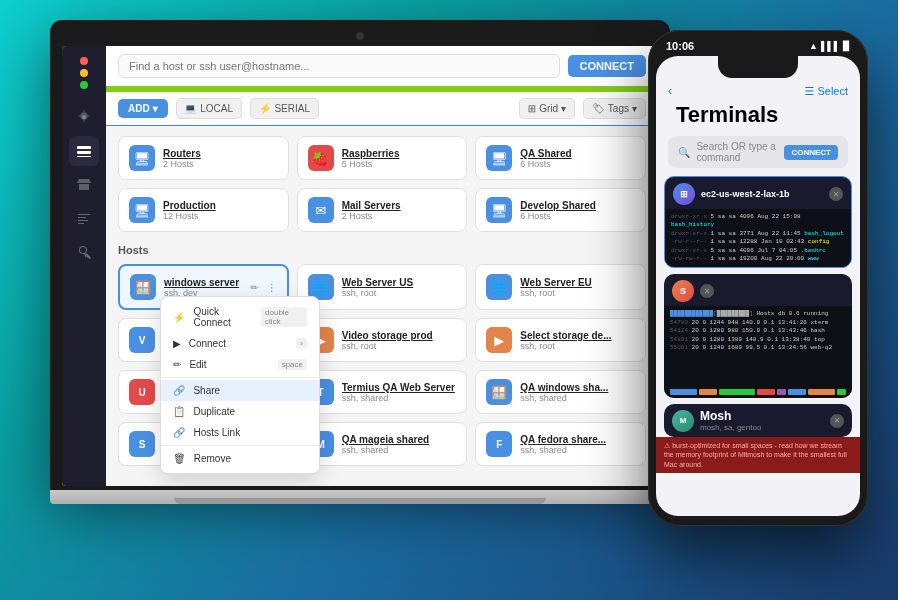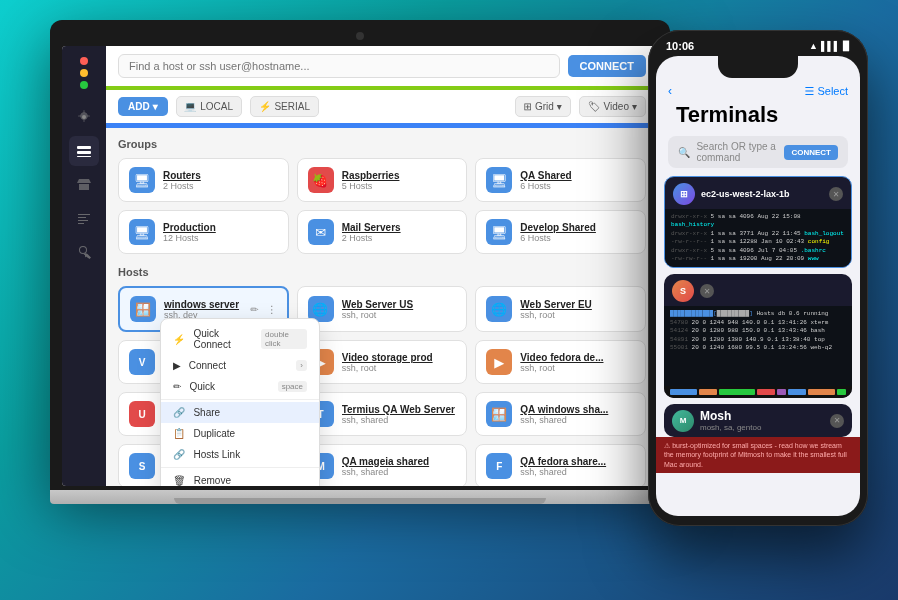--- a/index.html
+++ b/index.html
@@ -118,21 +118,21 @@
       overflow: hidden;
     }
 
     
     .toolbar {
       background: #fff;
       padding: 8px 12px;
       display: flex;
       align-items: center;
       gap: 8px;
-      border-bottom: 4px solid #84cc16;
+      border-bottom: 6px solid #84cc16;
     }
     .search-input {
       flex: 1;
       border: 1px solid #ddd;
       border-radius: 6px;
       padding: 5px 10px;
       font-size: 11px;
       color: #999;
       background: #fafafa;
     }
@@ -147,21 +147,21 @@
       cursor: pointer;
     }
 
     
     .action-bar {
       background: #fff;
       padding: 6px 12px;
       display: flex;
       align-items: center;
       gap: 8px;
-      border-bottom: 5px solid #3b82f6;
+      border-bottom: 1px solid #3b82f6;
     }
     .add-btn {
       background: #4a90e2;
       color: #fff;
       border: none;
       border-radius: 5px;
       padding: 4px 10px;
       font-size: 10px;
       font-weight: 600;
       cursor: pointer;
@@ -510,28 +510,27 @@
               <span>SERIAL</span>
             </button>
             <div class="spacer"></div>
             <button class="view-btn">
               <span>⊞</span>
               <span>Grid</span>
               <span>▾</span>
             </button>
             <button class="view-btn">
               <span>🏷</span>
-              <span>Video</span>
+              <span>Tags</span>
               <span>▾</span>
             </button>
           </div>
 
           <div class="scroll-area">
 
-            <div class="section-title">Groups</div>
             <div class="card-grid">
               <div class="host-card">
                 <div class="card-icon blue">🖥</div>
                 <div class="card-text">
                   <div class="card-name">Routers</div>
                   <div class="card-sub">2 Hosts</div>
                 </div>
               </div>
               <div class="host-card">
                 <div class="card-icon red">🍓</div>
@@ -588,21 +587,21 @@
                     <span>Quick Connect</span>
                     <span class="ctx-badge">double click</span>
                   </div>
                   <div class="ctx-item">
                     <span>▶</span>
                     <span>Connect</span>
                     <span class="ctx-badge">›</span>
                   </div>
                   <div class="ctx-item">
                     <span>✏</span>
-                    <span>Quick</span>
+                    <span>Edit</span>
                     <span class="ctx-badge">space</span>
                   </div>
                   <div class="ctx-separator"></div>
                   <div class="ctx-item selected">
                     <span>🔗</span>
                     <span>Share</span>
                   </div>
                   <div class="ctx-item">
                     <span>📋</span>
                     <span>Duplicate</span>
@@ -643,21 +642,21 @@
               <div class="host-card">
                 <div class="card-icon orange">▶</div>
                 <div class="card-text">
                   <div class="card-name">Video storage prod</div>
                   <div class="card-sub">ssh, root</div>
                 </div>
               </div>
               <div class="host-card">
                 <div class="card-icon orange">▶</div>
                 <div class="card-text">
-                  <div class="card-name">Video fedora de...</div>
+                  <div class="card-name">Select storage de...</div>
                   <div class="card-sub">ssh, root</div>
                 </div>
               </div>
               <div class="host-card">
                 <div class="card-icon red" style="font-size:10px;font-weight:700;">U</div>
                 <div class="card-text">
                   <div class="card-name">Ubun...</div>
                   <div class="card-sub">ssh, shared</div>
                 </div>
               </div>

